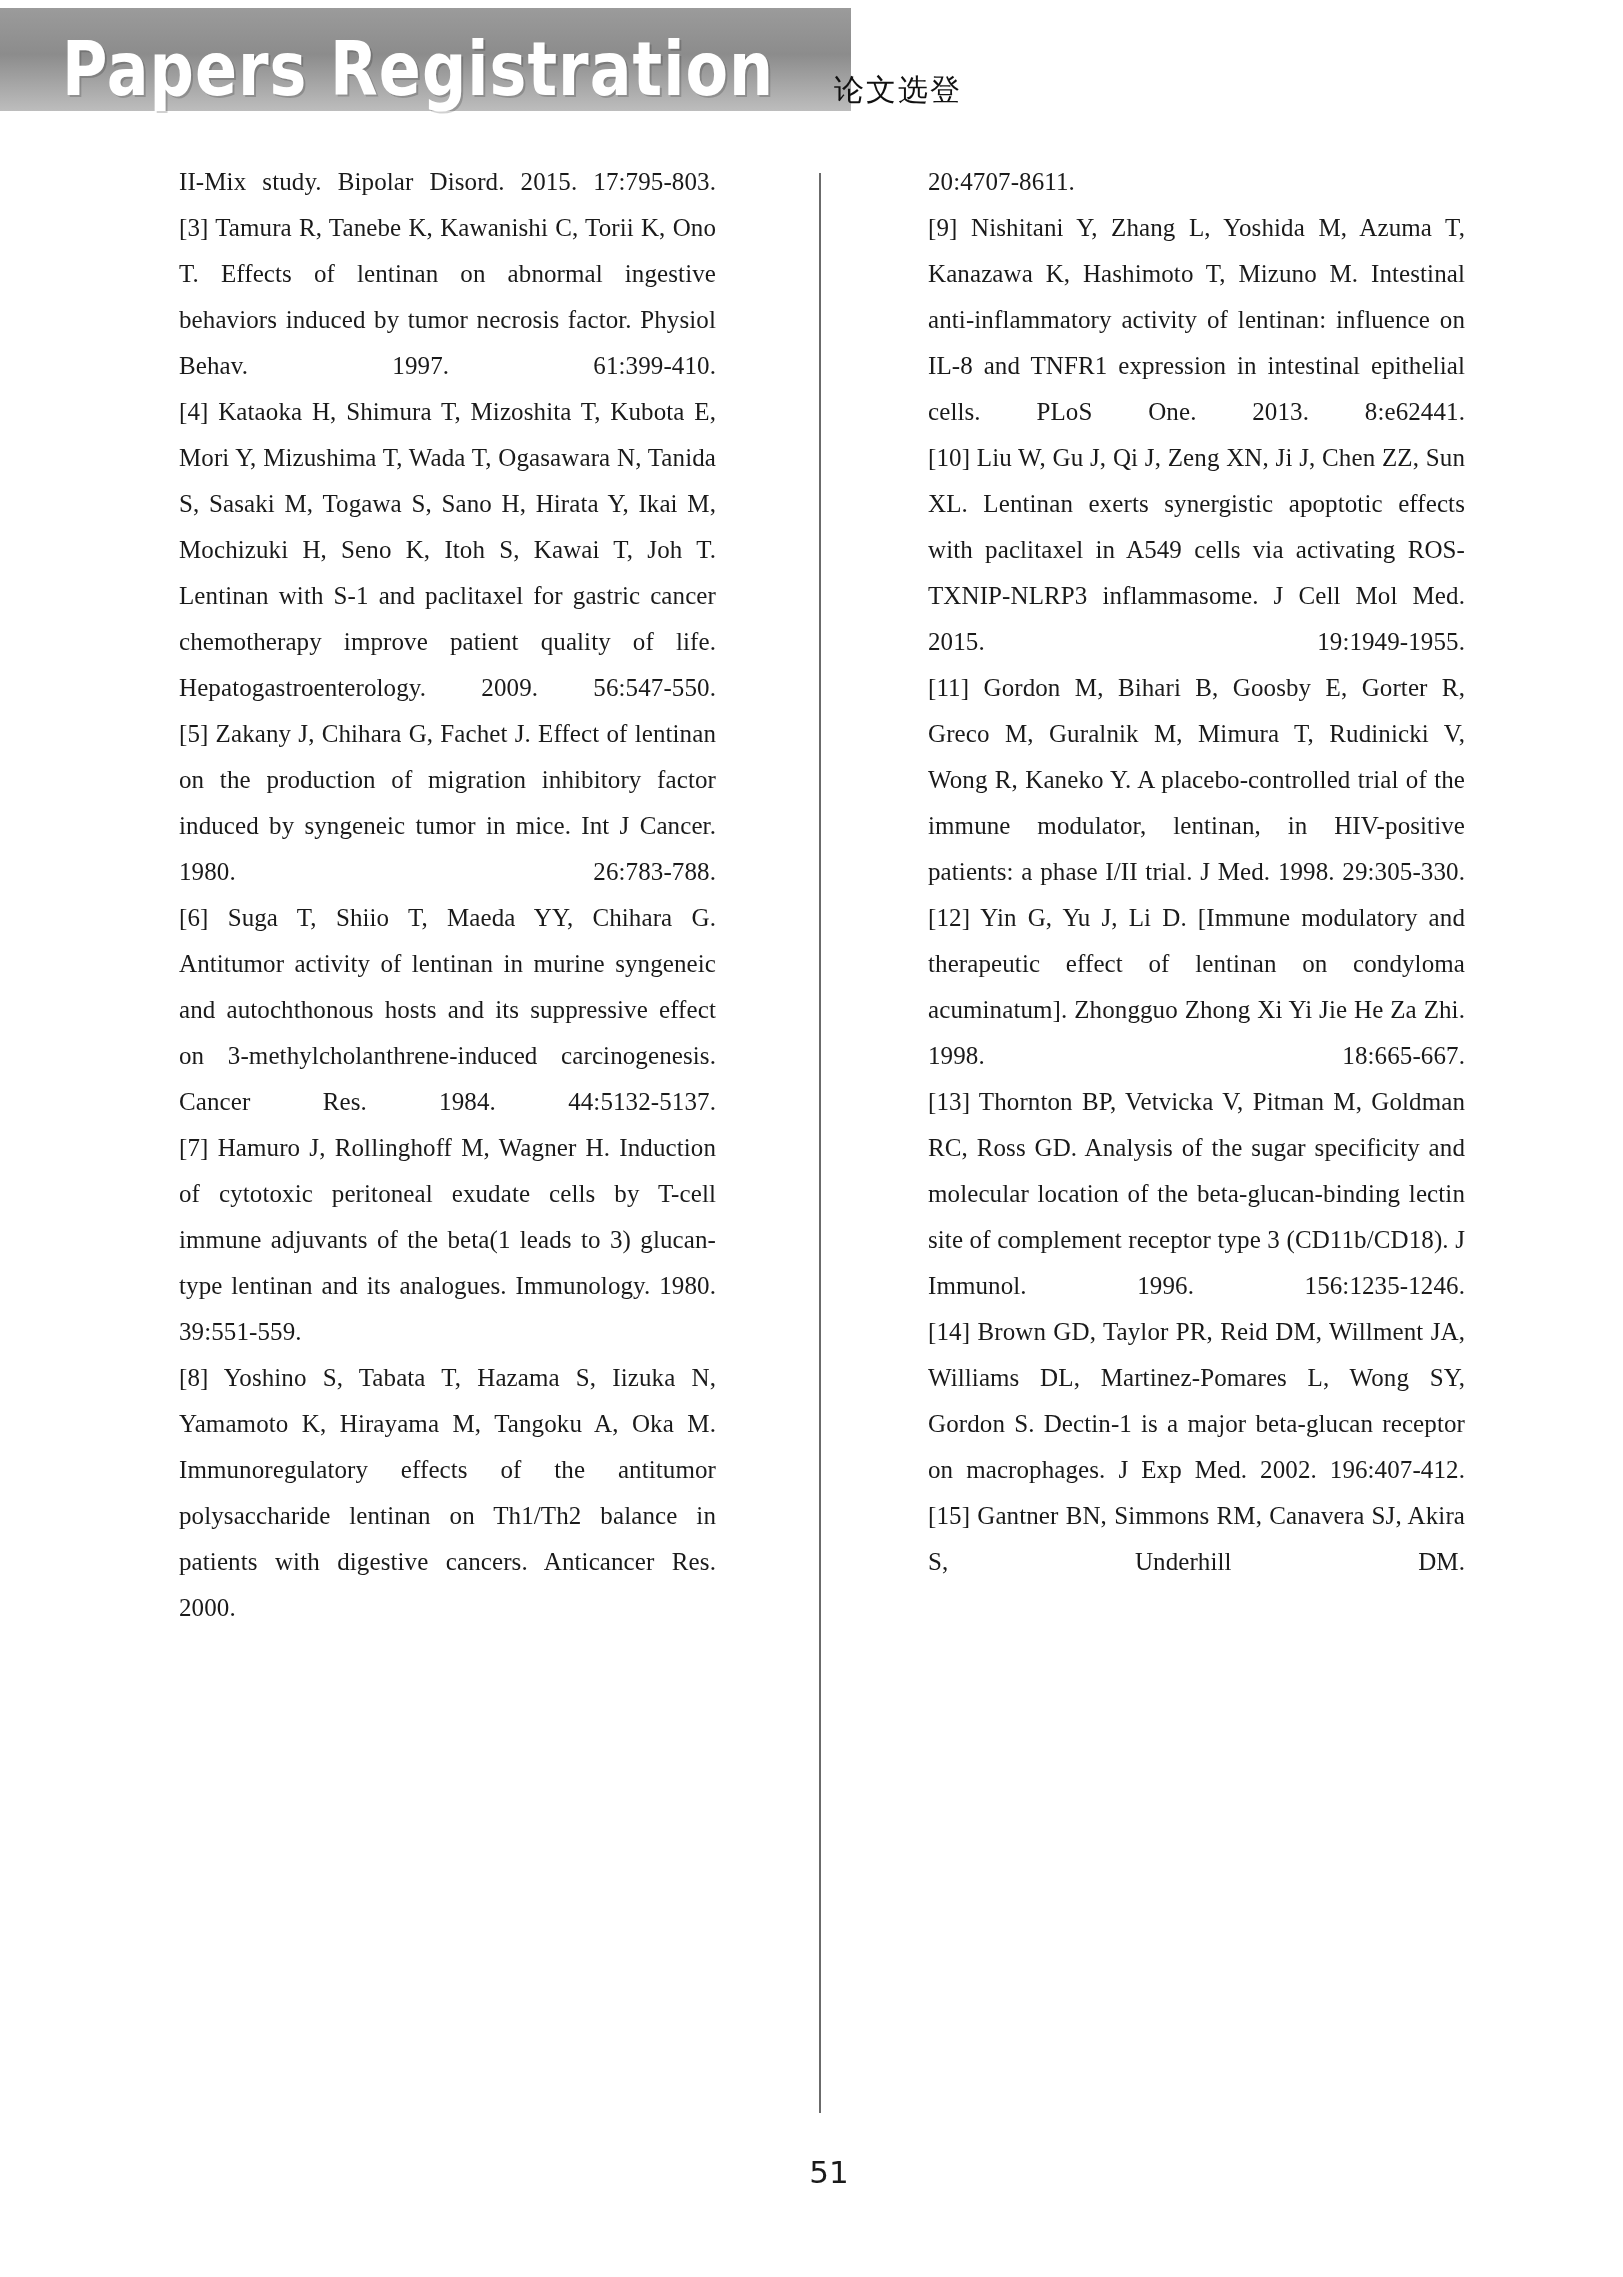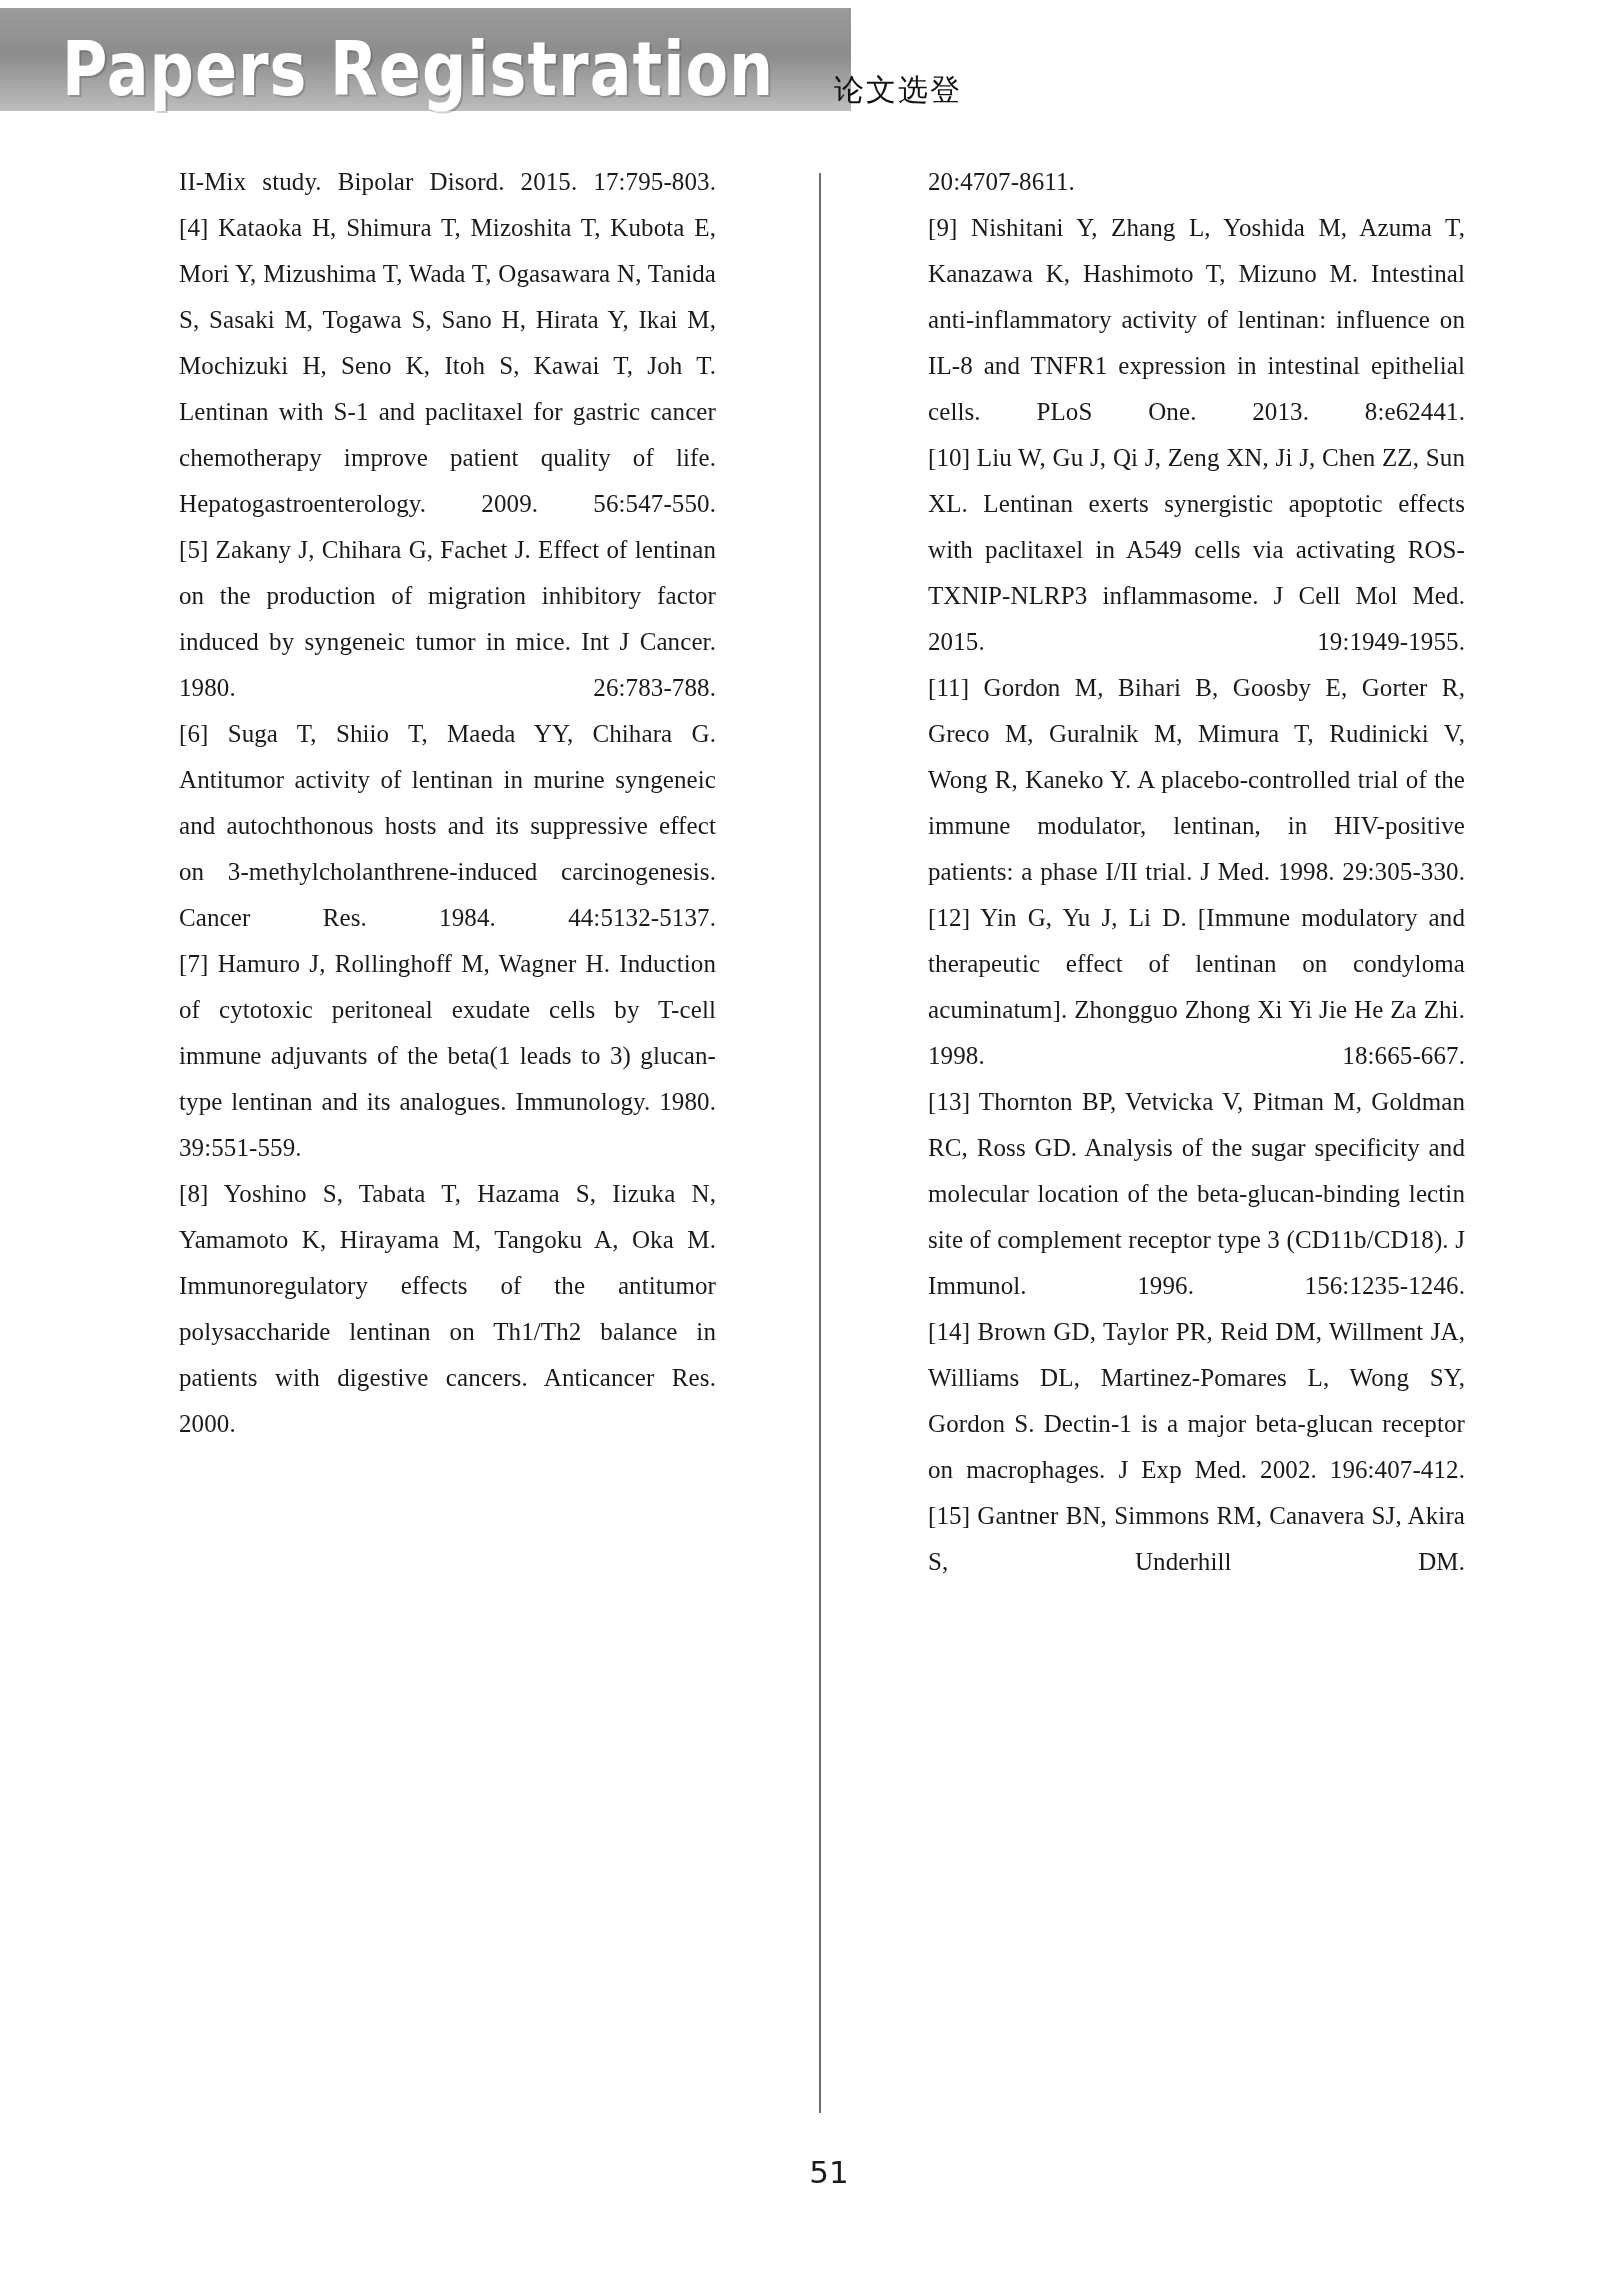--- a/index.html
+++ b/index.html
@@ -114,20 +114,21 @@
   <div class="header-bar"></div>
   <div class="header-title">Papers  Registration</div>
   <div class="header-cn">论文选登</div>
 </div>
 
 <div class="columns">
   <div class="divider"></div>
 
   <div class="col col-left">
     <p class="stretch">II-Mix study. Bipolar Disord. 2015. 17:795-803.</p>
+    <p class="stretch">[3] Tamura R, Tanebe K, Kawanishi C, Torii K, Ono T. Effects of lentinan on abnormal ingestive behaviors induced by tumor necrosis factor. Physiol Behav. 1997. 61:399-410.</p>
     <p class="stretch">[4] Kataoka H, Shimura T, Mizoshita T, Kubota E, Mori Y, Mizushima T, Wada T, Ogasawara N, Tanida S, Sasaki M, Togawa S, Sano H, Hirata Y, Ikai M, Mochizuki H, Seno K, Itoh S, Kawai T, Joh T. Lentinan with S-1 and paclitaxel for gastric cancer chemotherapy improve patient quality of life. Hepatogastroenterology. 2009. 56:547-550.</p>
     <p class="stretch">[5] Zakany J, Chihara G, Fachet J. Effect of lentinan on the production of migration inhibitory factor induced by syngeneic tumor in mice. Int J Cancer. 1980. 26:783-788.</p>
     <p class="stretch">[6] Suga T, Shiio T, Maeda YY, Chihara G. Antitumor activity of lentinan in murine syngeneic and autochthonous hosts and its suppressive effect on 3-methylcholanthrene-induced carcinogenesis. Cancer Res. 1984. 44:5132-5137.</p>
     <p class="stretch">[7] Hamuro J, Rollinghoff M, Wagner H. Induction of cytotoxic peritoneal exudate cells by T-cell immune adjuvants of the beta(1 leads to 3) glucan-type lentinan and its analogues. Immunology. 1980. 39:551-559.</p>
     <p class="stretch">[8] Yoshino S, Tabata T, Hazama S, Iizuka N, Yamamoto K, Hirayama M, Tangoku A, Oka M. Immunoregulatory effects of the antitumor polysaccharide lentinan on Th1/Th2 balance in patients with digestive cancers. Anticancer Res. 2000.</p>
   </div>
 
   <div class="col col-right">
     <p>20:4707-8611.</p>
     <p class="stretch">[9] Nishitani Y, Zhang L, Yoshida M, Azuma T, Kanazawa K, Hashimoto T, Mizuno M. Intestinal anti-inflammatory activity of lentinan: influence on IL-8 and TNFR1 expression in intestinal epithelial cells. PLoS One. 2013. 8:e62441.</p>

